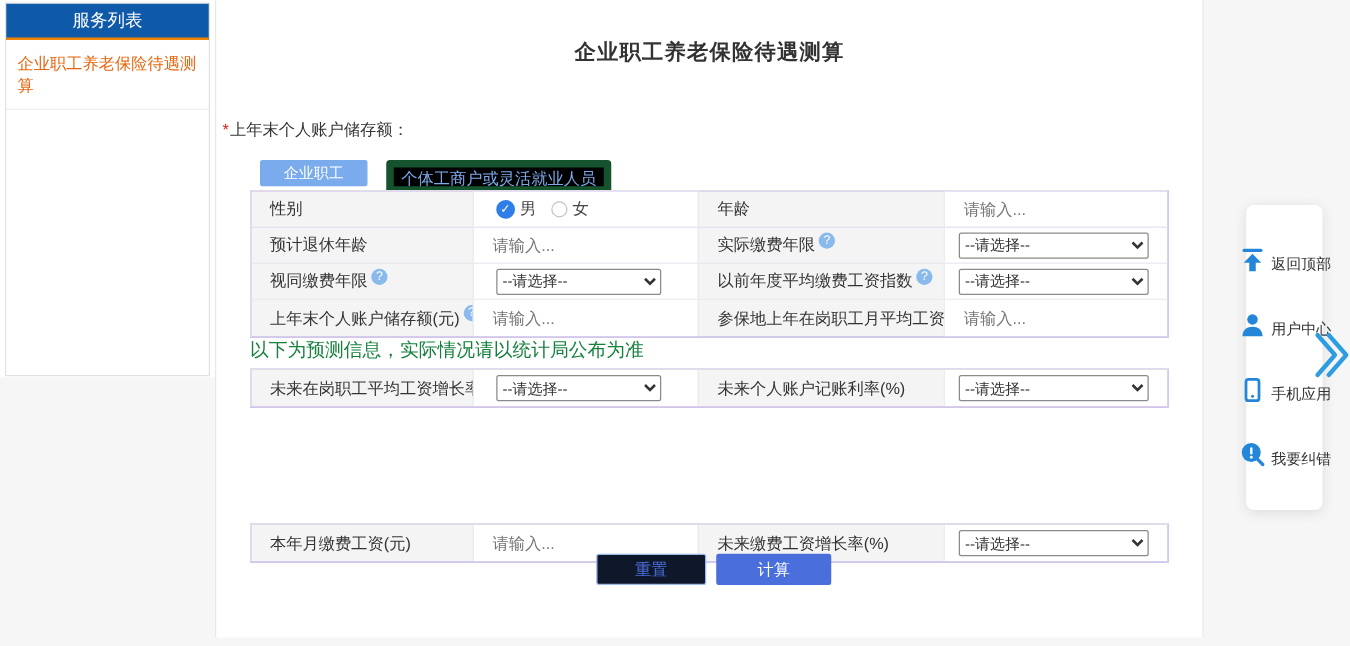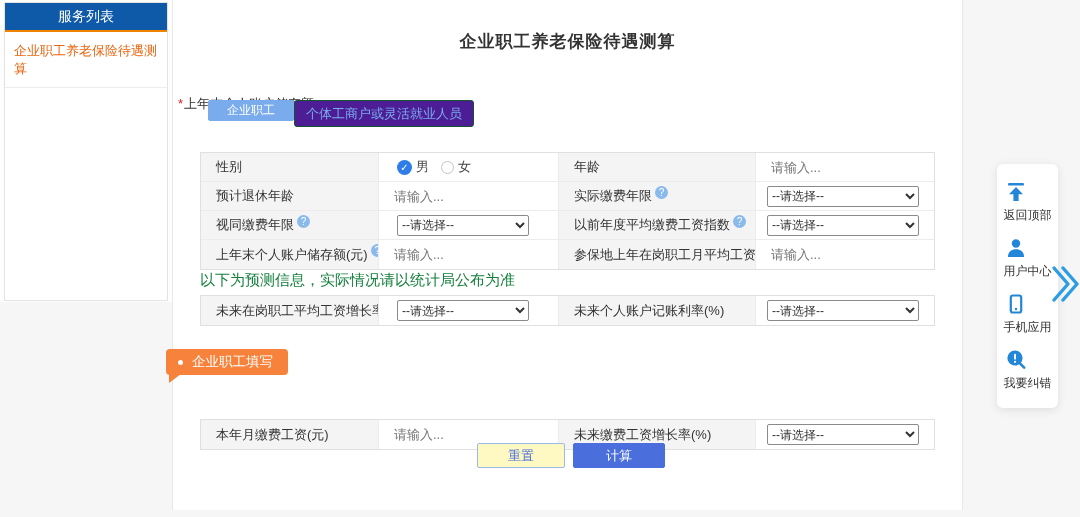--- a/index.html
+++ b/index.html
@@ -20,24 +20,24 @@
   
   .badge { position:absolute; display:inline-flex; align-items:center; gap:9px; background:#f6823c; color:#fff; font-size:13.5px; height:26px; padding:0 15px 0 12px; border-radius:4px; z-index:5; }
   .badge::after { content:""; position:absolute; left:3px; bottom:-8px; width:0; height:0; border-top:9px solid #f6823c; border-right:12px solid transparent; }
   .badge .dot { width:5px; height:5px; border-radius:50%; background:#fff; }
   .badge1 { left:166px; top:58px; }
   .badge2 { left:166px; top:349px; }
 
   .req-line { position:absolute; left:178px; top:95px; font-size:13px; color:#333; }
   .req-line .star { color:#e02020; margin-right:1px; }
 
-  .type-btns { position:absolute; left:208px; top:100px; display:flex; }
+  .type-btns { position:absolute; left:208px; top:128px; display:flex; gap:15px; }
   .type-btn { height:27px; font-size:13px; border-radius:3px; cursor:pointer; font-family:inherit; }
   .type-btn.sel { width:86px; background:#7aabec; border:1px solid #7aabec; color:#fff; }
-  .type-btn.unsel { width:180px; background:#4c1d95; border:1px solid #14532d; color:#7aabec; }
+  .type-btn.unsel { width:180px; background:#000000; border:6px solid #14532d; color:#7aabec; }
 
   
   .tbl { position:absolute; left:200px; width:733px; border:1px solid #e0e0e0; display:grid; grid-template-columns:178px 180px 197px 178px; background:#8b5cf6; box-sizing:content-box; }
   .tbl1 { top:152px; } .tbl2 { top:295px; } .tbl3 { top:391px;margin-top:28px; }
   .cell { height:29px; display:flex; align-items:center; padding:0 8px 0 15px; font-size:13px; color:#444; border-right:1px solid #ececec; border-bottom:1px solid #ececec; background:#fff; white-space:nowrap; overflow:hidden; }
   .cell.lab { background:#f4f4f4; color:#333; }
   .tbl .cell:nth-child(4n) { border-right:none; }
   .tbl1 .cell:nth-last-child(-n+4) { border-bottom:none; }
   .tbl2 .cell, .tbl3 .cell { border-bottom:none; }
 
@@ -51,26 +51,26 @@
 
   .radio-wrap { display:flex; align-items:center; gap:4px; margin-left:3px; }
   .radio-on { width:15px; height:15px; border-radius:50%; background:#2f7de8; color:#fff; font-size:10px; line-height:15px; text-align:center; flex:none; cursor:pointer; }
   .radio-off { width:13px; height:13px; border-radius:50%; background:#fff; border:1px solid #c4c4c4; flex:none; cursor:pointer; }
   .radio-txt { font-size:13px; color:#444; margin-right:8px; }
 
   .note { position:absolute; left:200px; top:271px; font-size:15px; color:#15803d; }
 
   .actions { position:absolute; left:477px; top:443px; display:flex; gap:8px; }
   .btn { height:25px; font-size:13px; border-radius:2px; cursor:pointer; font-family:inherit; }
-  .btn-reset { width:88px; background:#fef9c3; border:1px solid #9db9ea; color:#4a6edb; }
+  .btn-reset { width:88px; background:#0f172a; border:1px solid #9db9ea; color:#4a6edb; }
   .btn-calc { width:92px; background:#4a6edb; border:1px solid #4a6edb; color:#fff; }
 
   
   .quick-panel { position:absolute; left:997px; top:164px; width:61px; height:244px; background:#fff; border-radius:6px; box-shadow:0 2px 10px rgba(0,0,0,.10); display:flex; flex-direction:column; align-items:center; justify-content:space-evenly; padding:4px 0; z-index:4; }
-  .qp-item { display:flex; flex-direction:column; align-items:flex-start; gap:3px; cursor:pointer; }
+  .qp-item { display:flex; align-items:flex-end; gap:3px; cursor:pointer; }
   .qp-item span { font-size:12px; color:#333; white-space:nowrap; }
   .collapse { position:absolute; left:1051px; top:263px; cursor:pointer; z-index:5; }
 </style>
 </head>
 <body>
 
 <div class="stage">
   <div class="left-bg"></div>
 
   <div class="sidebar">
@@ -156,24 +156,20 @@
     <div class="cell lab">未来在岗职工平均工资增长率(%)</div>
     <div class="cell">
       <select class="sel w2"><option>--请选择--</option></select>
     </div>
     <div class="cell lab">未来个人账户记账利率(%)</div>
     <div class="cell">
       <select class="sel w4"><option>--请选择--</option></select>
     </div>
   </div>
 
-  <div class="badge badge2">
-    <i class="dot"></i>
-    <span>企业职工填写</span>
-  </div>
 
   <div class="tbl tbl3">
     <div class="cell lab">本年月缴费工资(元)</div>
     <div class="cell">
       <input class="txt-input" placeholder="请输入..." style="">
     </div>
     <div class="cell lab">未来缴费工资增长率(%)</div>
     <div class="cell">
       <select class="sel w4"><option>--请选择--</option></select>
     </div>

